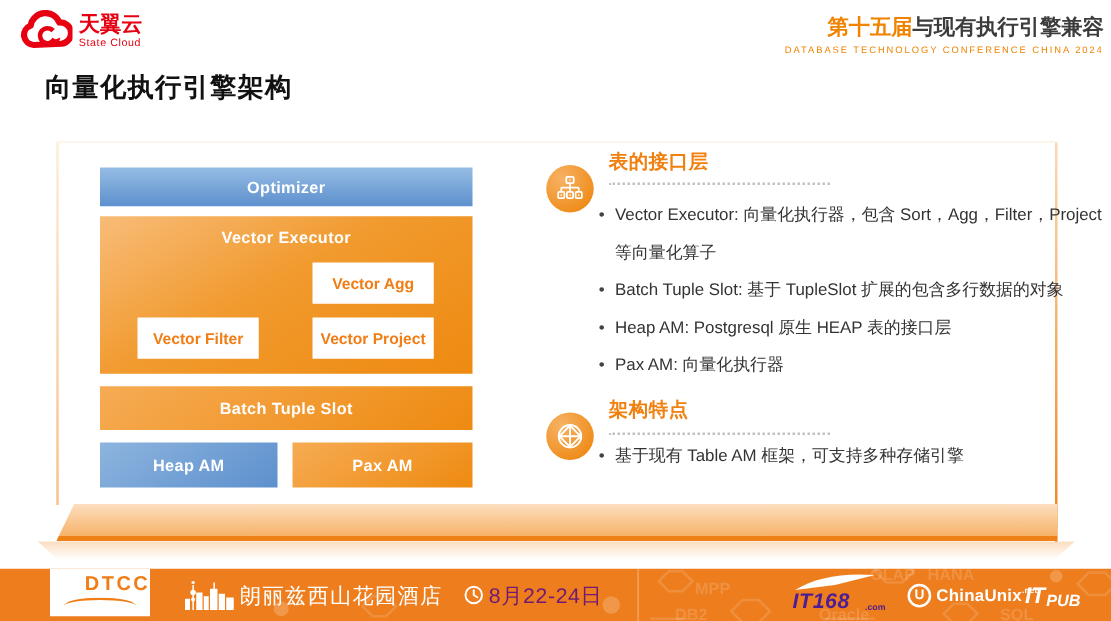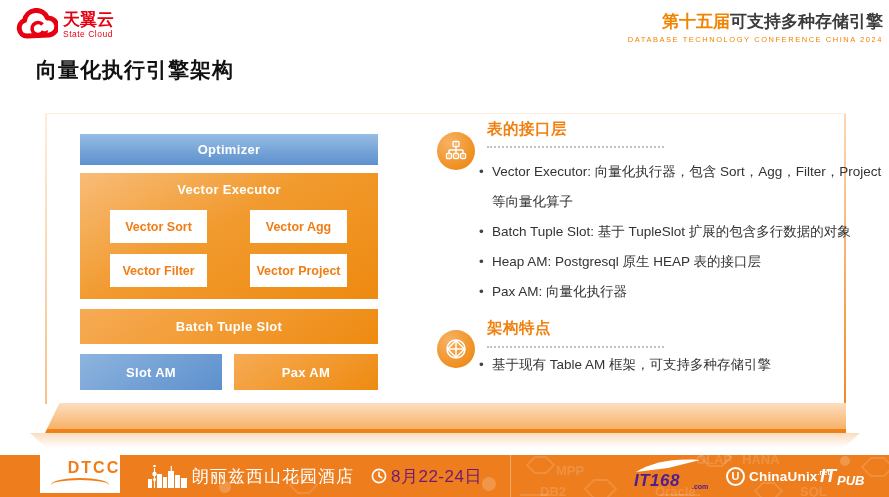--- a/index.html
+++ b/index.html
@@ -122,43 +122,42 @@
     </svg>
   </span>
   <span class="brand-text">
     <div class="brand-name">天翼云</div>
     <div class="brand-sub">State Cloud</div>
   </span>
 </div>
 
 <div class="abs conf">
   <div class="conf-line">
-    <span class="conf-hl">第十五届</span><span class="conf-main">可支持多种存储引擎</span>
+    <span class="conf-hl">第十五届</span><span class="conf-main">与现有执行引擎兼容</span>
   </div>
   <div class="conf-sub">DATABASE  TECHNOLOGY  CONFERENCE CHINA 2024</div>
 </div>
 
 <div class="abs page-title">向量化执行引擎架构</div>
 
 <div class="abs card">
   <div class="abs card-edge-l"></div>
   <div class="abs card-edge-r"></div>
   <div class="abs pedestal"></div>
 
   <div class="abs node blue n-optimizer">Optimizer</div>
 
   <div class="abs node orange1 n-executor">Vector Executor</div>
 
-  <div class="abs op op-sort">Vector Sort</div>
   <div class="abs op op-agg">Vector Agg</div>
   <div class="abs op op-filter">Vector Filter</div>
   <div class="abs op op-project">Vector Project</div>
 
   <div class="abs node orange2 n-batch">Batch Tuple Slot</div>
-  <div class="abs node blue2 n-heap">Slot AM</div>
+  <div class="abs node blue2 n-heap">Heap AM</div>
   <div class="abs node orange2 n-pax">Pax AM</div>
 </div>
 <div class="abs underband"></div>
 
 <div class="abs sec-icon i1">
   <svg width="22" height="22" viewBox="0 0 22 22" fill="none" stroke="#fff" stroke-width="1.4">
     <rect x="8" y="1.5" width="6" height="5" rx="1"></rect>
     <circle cx="11" cy="4" r="0.7" fill="#fff" stroke="none"></circle>
     <path d="M11 6.5 V10 M4 10 H18 M4 10 V13 M11 10 V13 M18 10 V13"></path>
     <rect x="1.5" y="13.5" width="5" height="5" rx="1"></rect>

